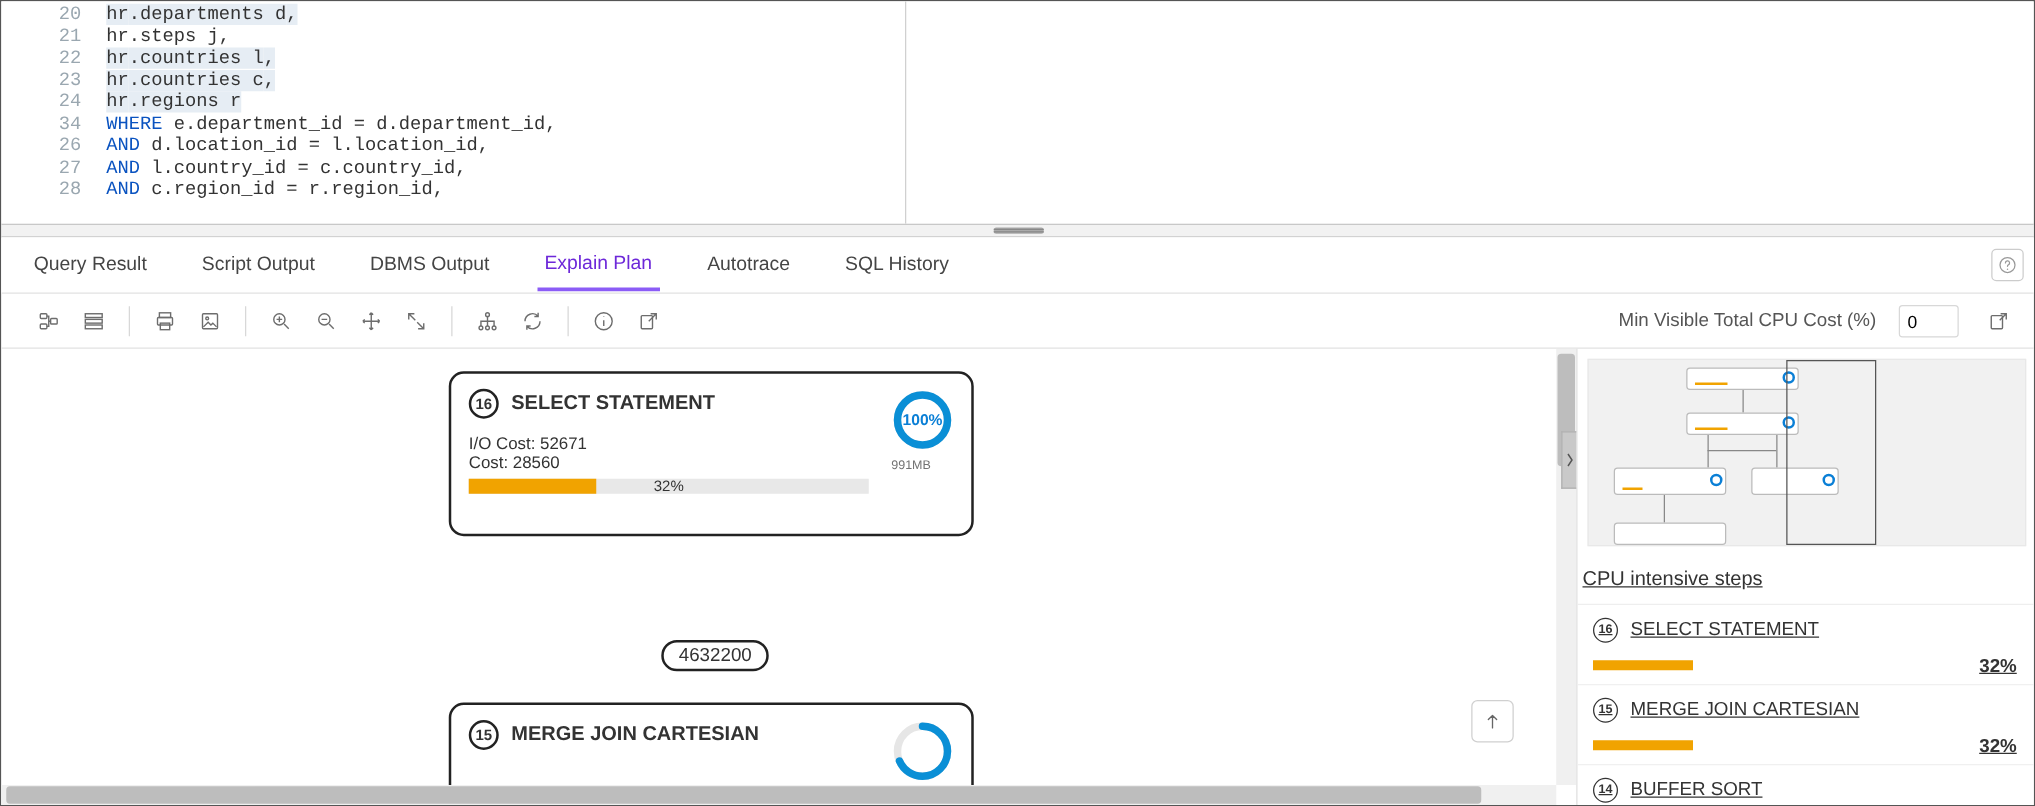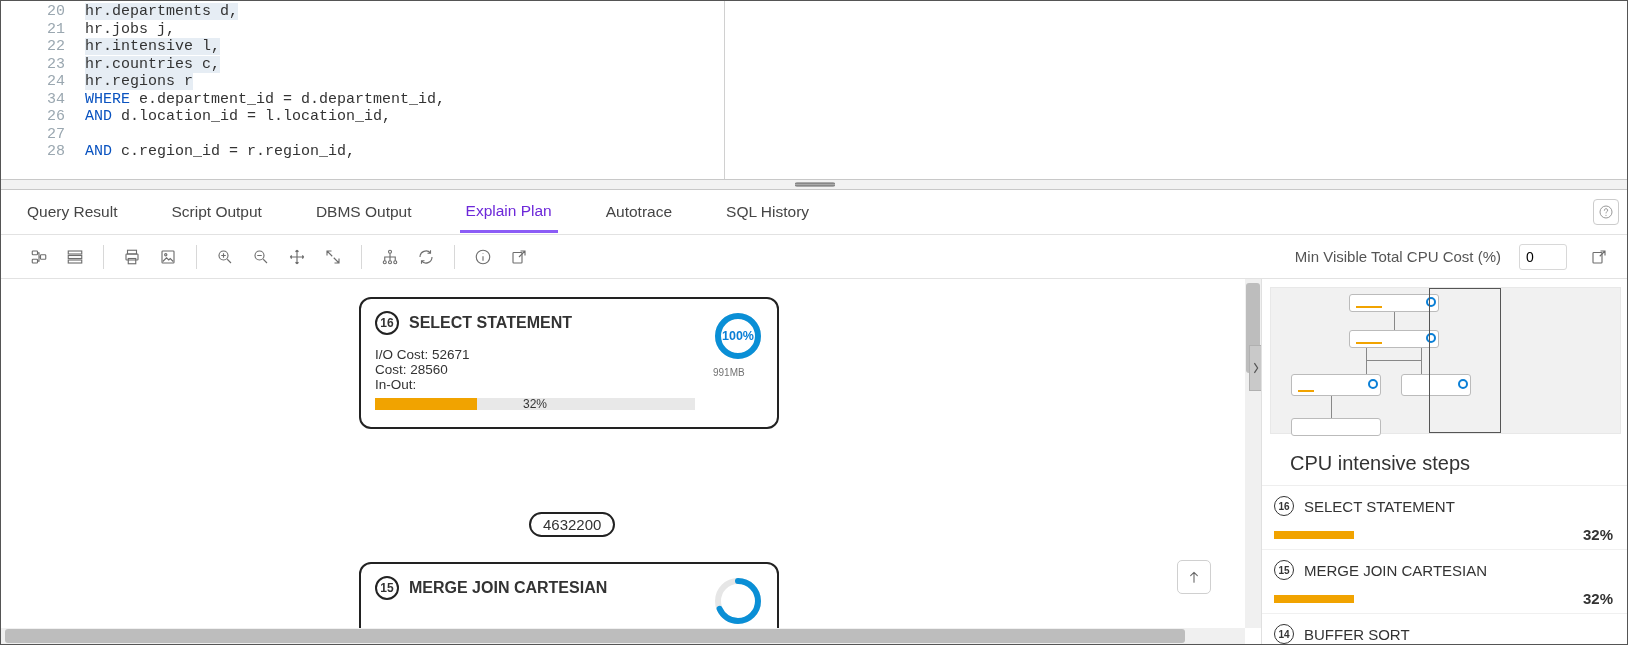--- a/index.html
+++ b/index.html
@@ -20,34 +20,34 @@
   
   .splitter { position: absolute; top: 178px; left: 0; width: 1628px; height: 11px; background: #f2f2f2; border-top: 1px solid #c8c8c8; border-bottom: 1px solid #c8c8c8; display: flex; align-items: center; justify-content: center; }
   .splitter-grip { background: #aaa; width: 40px; height: 5px; border-radius: 2px; position: relative; }
   .splitter-grip::before, .splitter-grip::after { content: ""; position: absolute; width: 100%; height: 1px; background: #888; }
   .splitter-grip::before { top: 1px; }
   .splitter-grip::after { bottom: 1px; }
 
   
   .bottom { position: absolute; top: 189px; left: 0; width: 1628px; bottom: 0; display: flex; flex-direction: column; background: #fff; }
 
-  .tab-row { height: 45px; border-bottom: 1px solid #e2e2e2; display: flex; align-items: center; padding: 0 10px 0 20px; gap: 42px; color: #454545; font-size: 15.5px; background: #fff; position: relative; }
+  .tab-row { height: 45px; border-bottom: 1px solid #e2e2e2; display: flex; align-items: center; padding: 0 10px 0 20px; gap: 32px; color: #454545; font-size: 15.5px; background: #fff; position: relative; }
   .tab { padding: 10px 6px; cursor: pointer; }
   .tab.active { color: #6d28d9; border-bottom: 3px solid #8b5cf6; margin-bottom: -1px; }
   .help-btn { margin-left: auto; width: 26px; height: 26px; border: 1px solid #ccc; border-radius: 4px; display: flex; align-items: center; justify-content: center; color: #777; }
 
   .tool-row { height: 44px; border-bottom: 1px solid #e2e2e2; display: flex; align-items: center; padding: 0 16px 0 24px; gap: 8px; color: #6d6d6d; }
   .tool-sep { width: 1px; height: 24px; background: #d8d8d8; margin: 0 6px; }
   .tool-btn { width: 28px; height: 28px; display: flex; align-items: center; justify-content: center; cursor: pointer; color: #6d6d6d; }
   .tool-btn svg { width: 18px; height: 18px; stroke: currentColor; fill: none; stroke-width: 1.5; }
   .min-cost-label { margin-left: auto; font-size: 15px; color: #555; }
   .min-cost-input { width: 48px; border: 1px solid #d8d8d8; border-radius: 3px; padding: 4px 6px; font-size: 14px; margin: 0 10px; }
   .export-btn { color: #6d6d6d; }
 
-  .work-area { flex: 1; display: flex; min-height: 0; }
+  .work-area { flex: 1; display: flex; min-height: 0; text-decoration: underline; }
 
   
   .plan-canvas { position: relative; width: 1260px; overflow: hidden; }
   .plan-inner { position: absolute; inset: 0; }
 
   .node { position: absolute; border: 2px solid #222; border-radius: 12px; background: #fff; padding: 12px 14px; }
   .node-head { display: flex; align-items: center; gap: 10px; }
   .step-badge { width: 24px; height: 24px; border: 2px solid #222; border-radius: 50%; display: flex; align-items: center; justify-content: center; font-size: 12px; font-weight: 700; }
   .node-title { font-weight: 700; font-size: 16px; }
   .node-body { margin-top: 12px; font-size: 13.5px; color: #333; }
@@ -75,21 +75,21 @@
   
   .sidebar { flex: 1; border-left: 1px solid #e0e0e0; display: flex; flex-direction: column; min-width: 0; }
   .minimap { height: 170px; padding: 8px; }
   .minimap-inner { width: 100%; height: 100%; background: #f1f1f1; position: relative; border: 1px solid #e8e8e8; }
   .mm-node { position: absolute; background: #fff; border: 1px solid #bbb; border-radius: 3px; }
   .mm-ring { position: absolute; width: 10px; height: 10px; border: 2px solid #0a7fd6; border-radius: 50%; }
   .mm-bar { position: absolute; height: 2px; background: #f1a300; }
   .mm-line { position: absolute; background: #888; }
   .mm-view { position: absolute; border: 1px solid #555; top: 0; bottom: 0; }
 
-  .side-title { padding: 10px 12px 10px 28px; font-size: 20px; color: #333; }
+  .side-title { padding: 10px 12px 10px 4px; font-size: 16px; color: #333; }
   .step-list { overflow: auto; border-top: 1px solid #eee; }
   .step-item { padding: 10px 16px 6px 12px; border-bottom: 1px solid #f0f0f0; }
   .step-head { display: flex; align-items: center; gap: 10px; }
   .step-mini-badge { width: 20px; height: 20px; border: 1.5px solid #333; border-radius: 50%; font-size: 10px; font-weight: 700; display: flex; align-items: center; justify-content: center; }
   .step-label { font-size: 15px; color: #333; }
   .step-row2 { display: flex; align-items: center; margin-top: 10px; }
   .step-bar { width: 80px; height: 8px; background: #f1a300; }
   .step-pct { margin-left: auto; font-weight: 700; font-size: 15px; }
 
   
@@ -100,44 +100,45 @@
 <div class="root">
 
 <div class="code-pane">
   <div id="code-lines">
         <div class="code-line">
           <div class="gutter">20</div>
           <div class="code"><span class="sel">hr</span><span class="sel">.</span><span class="sel">departments d</span><span class="sel">,</span></div>
         </div>
         <div class="code-line">
           <div class="gutter">21</div>
-          <div class="code"><span>hr</span><span>.</span><span>jobs j</span><span>,</span></div>
+          <div class="code"><span>hr</span><span>.</span><span>steps j</span><span>,</span></div>
         </div>
         <div class="code-line">
           <div class="gutter">22</div>
-          <div class="code"><span class="sel">hr</span><span class="sel">.</span><span class="sel">intensive l</span><span class="sel">,</span></div>
+          <div class="code"><span class="sel">hr</span><span class="sel">.</span><span class="sel">countries l</span><span class="sel">,</span></div>
         </div>
         <div class="code-line">
           <div class="gutter">23</div>
           <div class="code"><span class="sel">hr</span><span class="sel">.</span><span class="sel">countries c</span><span class="sel">,</span></div>
         </div>
         <div class="code-line">
           <div class="gutter">24</div>
           <div class="code"><span class="sel">hr</span><span class="sel">.</span><span class="sel">regions r</span></div>
         </div>
         <div class="code-line">
           <div class="gutter">34</div>
           <div class="code"><span class="kw">WHERE </span><span>e</span><span>.department_id </span><span class="op">= </span><span>d</span><span>.department_id,</span></div>
         </div>
         <div class="code-line">
           <div class="gutter">26</div>
           <div class="code"><span class="kw">AND </span><span>d</span><span>.location_id </span><span class="op">= </span><span>l</span><span>.location_id,</span></div>
         </div>
         <div class="code-line">
           <div class="gutter">27</div>
+          <div class="code"><span class="kw">AND </span><span>l</span><span>.country_id </span><span class="op">= </span><span>c</span><span>.country_id,</span></div>
         </div>
         <div class="code-line">
           <div class="gutter">28</div>
           <div class="code"><span class="kw">AND </span><span>c</span><span>.region_id </span><span class="op">= </span><span>r</span><span>.region_id,</span></div>
         </div>
       </div>
   <div class="right-vert-sep"></div>
 </div>
 
 <div class="splitter">
@@ -272,21 +273,20 @@
         </svg>
 
         <div class="node" style="left:358px; top:18px; width:420px; height:132px;">
           <div class="node-head">
             <div class="step-badge">16</div>
             <div class="node-title">SELECT STATEMENT</div>
           </div>
           <div class="node-body">
             <div>I/O Cost: 52671</div>
             <div>Cost: 28560</div>
-            <div>In-Out:</div>
             <div class="node-bar-wrap">
               <div class="node-bar">
                 <div class="node-bar-fill" style="width:32%;"></div>
                 <div class="node-bar-pct">32%</div>
               </div>
             </div>
           </div>
           <div class="node-right">
             <div class="ring">
               <svg viewBox="0 0 50 50">

